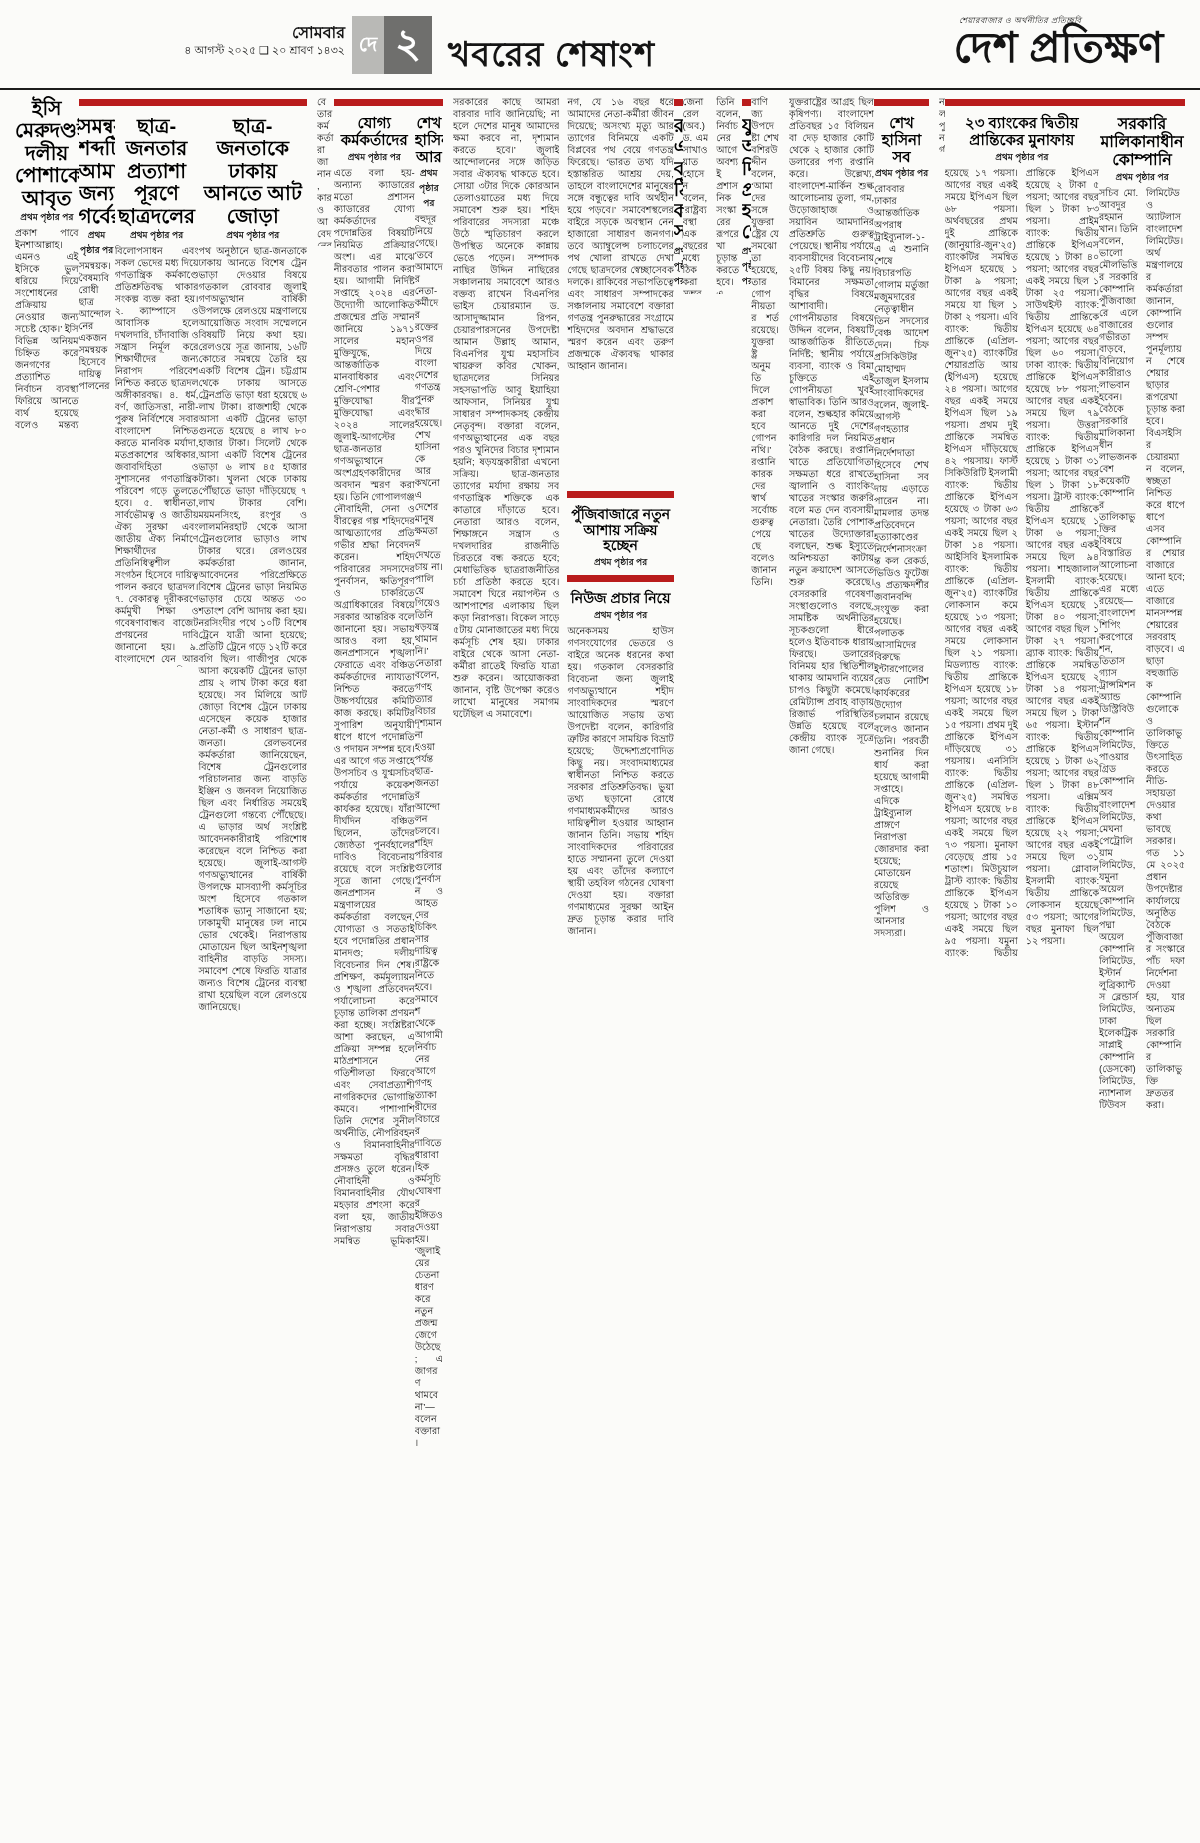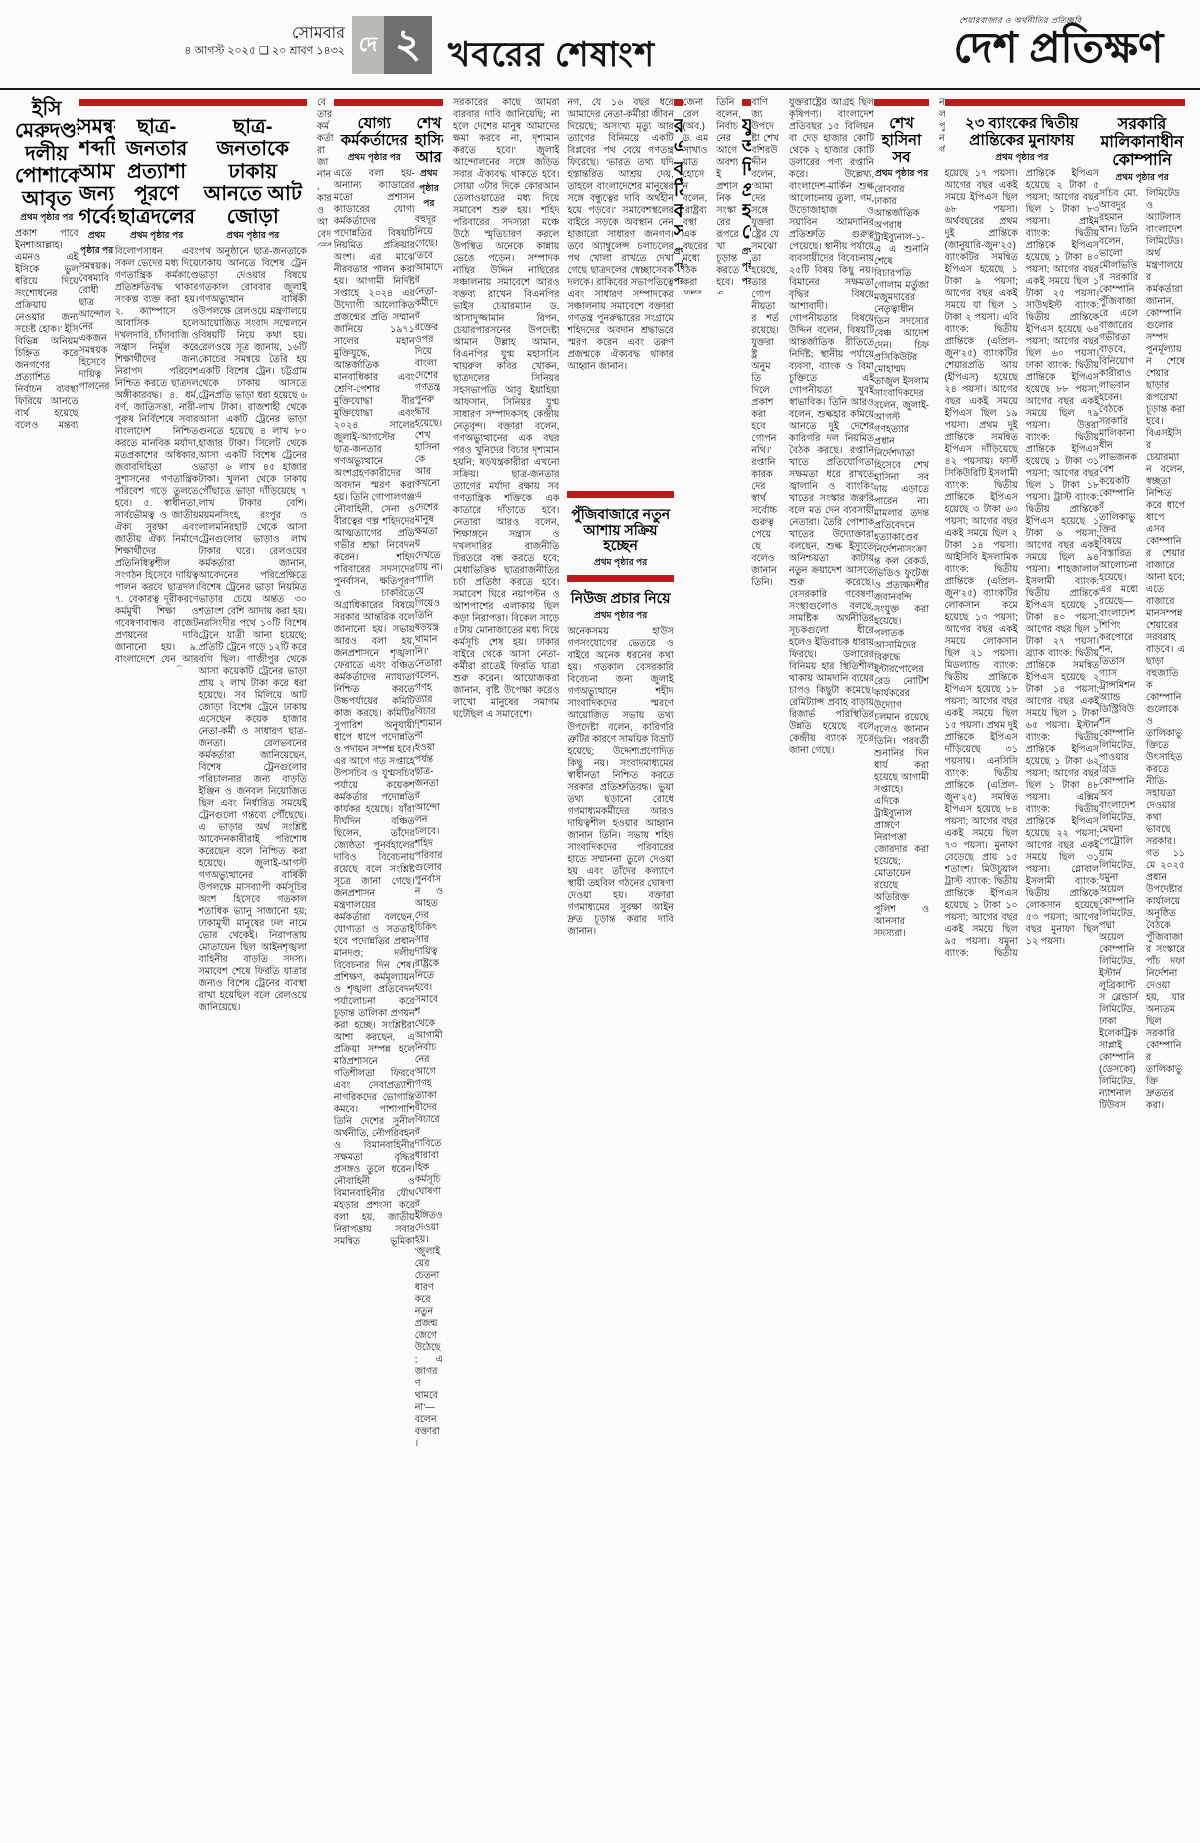--- a/index.html
+++ b/index.html
@@ -1,20 +1,20 @@
 <!DOCTYPE html>
 <html><head>
 <meta charset="utf-8">
 <style>
   html,body{margin:0;padding:0;background:#e9e9e6;}
   .page{position:relative;width:1200px;height:1843px;background:#fbfbf9;overflow:hidden;
         font-family:"Liberation Sans",sans-serif;color:#141414;}
   
   .date-block{position:absolute;left:15px;top:24px;width:330px;text-align:right;line-height:1.15;}
-  .weekday{font-size:16px;font-weight:400;}
+  .weekday{font-size:16px;font-weight:700;}
   .date-line{font-size:11px;margin-top:2px;}
   .pagenum-box{position:absolute;left:352px;top:16px;height:58px;display:flex;}
   .box-light{width:32px;background:#b9b9b6;color:#fff;display:flex;align-items:center;justify-content:center;
              font-size:20px;font-weight:700;}
   .box-dark{width:48px;background:#6f6f6d;color:#fff;display:flex;align-items:center;justify-content:center;
             font-size:40px;font-weight:800;}
   .section-title{position:absolute;left:448px;top:28px;font-size:34px;font-weight:800;letter-spacing:1px;}
   .masthead{position:absolute;right:14px;top:14px;width:255px;text-align:center;}
   .masthead-tagline{font-size:8px;letter-spacing:.5px;color:#222;text-align:left;margin:0 0 1px 28px;font-style:italic;}
   .masthead-title{font-size:42px;font-weight:900;line-height:.95;white-space:nowrap;}

